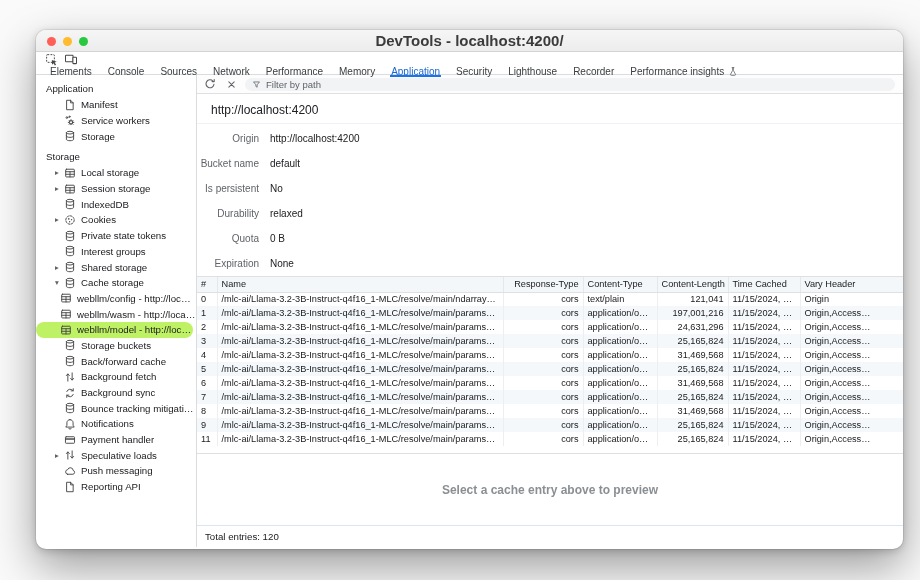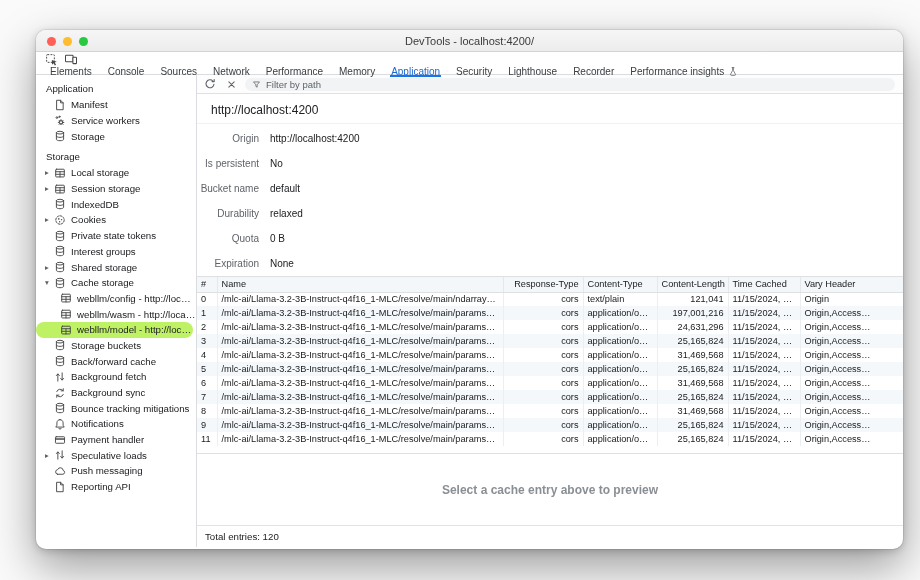--- a/index.html
+++ b/index.html
@@ -6,42 +6,42 @@
     font-family:"Liberation Sans",sans-serif;-webkit-font-smoothing:antialiased;}
   *{box-sizing:border-box;}
   .window{position:absolute;left:36px;top:30px;width:867px;height:519px;background:#fff;
     border-radius:10px;overflow:hidden;
     box-shadow:0 18px 45px rgba(0,0,0,.38),0 2px 8px rgba(0,0,0,.18),0 0 0 1px rgba(0,0,0,.07);}
   
   .titlebar{height:22px;background:linear-gradient(#f6f6f6,#ececec);border-bottom:1px solid #d4d4d4;
     position:relative;display:flex;align-items:center;justify-content:center;}
   .lights{position:absolute;left:11px;top:6.5px;display:flex;gap:7px;}
   .light{width:9px;height:9px;border-radius:50%;}
-  .title{font-size:11px;font-weight:normal;color:#3b3b3b;text-align:center;}
+  .title{font-size:15px;font-weight:bold;color:#3b3b3b;text-align:center;}
   
   .tabbar{height:23px;display:flex;align-items:stretch;border-bottom:1px solid #dadce0;
     padding:0 4px 0 6px;background:#fff;flex-direction:column;}
   .tbicons{display:flex;align-items:center;gap:6px;padding:0 4px 0 2px;}
   .tb-divider{width:1px;height:13px;background:#dadce0;align-self:center;margin:0 3px;}
   .tabs{display:flex;align-items:stretch;}
   .tab{padding:0 8px;font-size:10px;color:#3c4043;display:flex;align-items:center;gap:4px;
     position:relative;white-space:nowrap;cursor:default;}
   .tab.active{color:#1967d2;}
   .tab.active::after{content:"";position:absolute;left:7px;right:7px;bottom:0;height:2px;background:#1a73e8;}
   .tabbar-right{margin-left:auto;display:flex;align-items:center;gap:7px;padding-right:2px;}
   .more-tabs{font-size:11px;color:#5f6368;}
   .badge-count{font-size:10px;color:#1967d2;}
   .gear-glyph{font-size:13px;color:#5f6368;line-height:1;}
   .kebab-glyph{font-size:11px;color:#5f6368;font-weight:bold;}
   
   .dtbody{display:flex;height:472px;}
   .sidebar{width:161px;border-right:1px solid #dadce0;overflow:hidden;padding-top:1px;flex:none;}
   .sec-title{font-size:9.7px;color:#202124;padding:7px 0 3px 10px;white-space:nowrap;}
   .sitem{display:flex;align-items:center;height:15.7px;font-size:9.7px;color:#202124;
-    padding-left:5px;white-space:nowrap;cursor:default;}
+    padding-left:15px;white-space:nowrap;cursor:default;}
   .sitem .arrow{width:12px;flex:none;text-align:center;font-size:7.5px;color:#5f6368;}
   .sitem .sicon{width:14px;height:13px;flex:none;margin-right:4px;display:flex;align-items:center;justify-content:center;}
   .sitem .slabel{overflow:hidden;text-overflow:ellipsis;}
   .sitem.lvl2{padding-left:23px;}
   .sitem.selected{background:#bef264;border-radius:8px;margin-right:3px;}
   
   .main{flex:1;display:flex;flex-direction:column;min-width:0;}
   .toolbar{height:19px;flex:none;display:flex;align-items:center;gap:7px;padding:0 6px;
     border-bottom:1px solid #e0e0e0;background:#fdfdfe;}
   .tool-btn{display:flex;align-items:center;justify-content:center;width:14px;height:14px;flex:none;}
@@ -421,26 +421,26 @@
       </div>
 
       <div class="origin-header">http://localhost:4200</div>
 
       <div class="meta" id="meta">
           <div class="meta-row">
             <span class="meta-label">Origin</span>
             <span class="meta-value">http://localhost:4200</span>
           </div>
           <div class="meta-row">
+            <span class="meta-label">Bucket name</span>
+            <span class="meta-value">default</span>
+          </div>
+          <div class="meta-row">
             <span class="meta-label">Is persistent</span>
             <span class="meta-value">No</span>
-          </div>
-          <div class="meta-row">
-            <span class="meta-label">Bucket name</span>
-            <span class="meta-value">default</span>
           </div>
           <div class="meta-row">
             <span class="meta-label">Durability</span>
             <span class="meta-value">relaxed</span>
           </div>
           <div class="meta-row">
             <span class="meta-label">Quota</span>
             <span class="meta-value">0 B</span>
           </div>
           <div class="meta-row">

